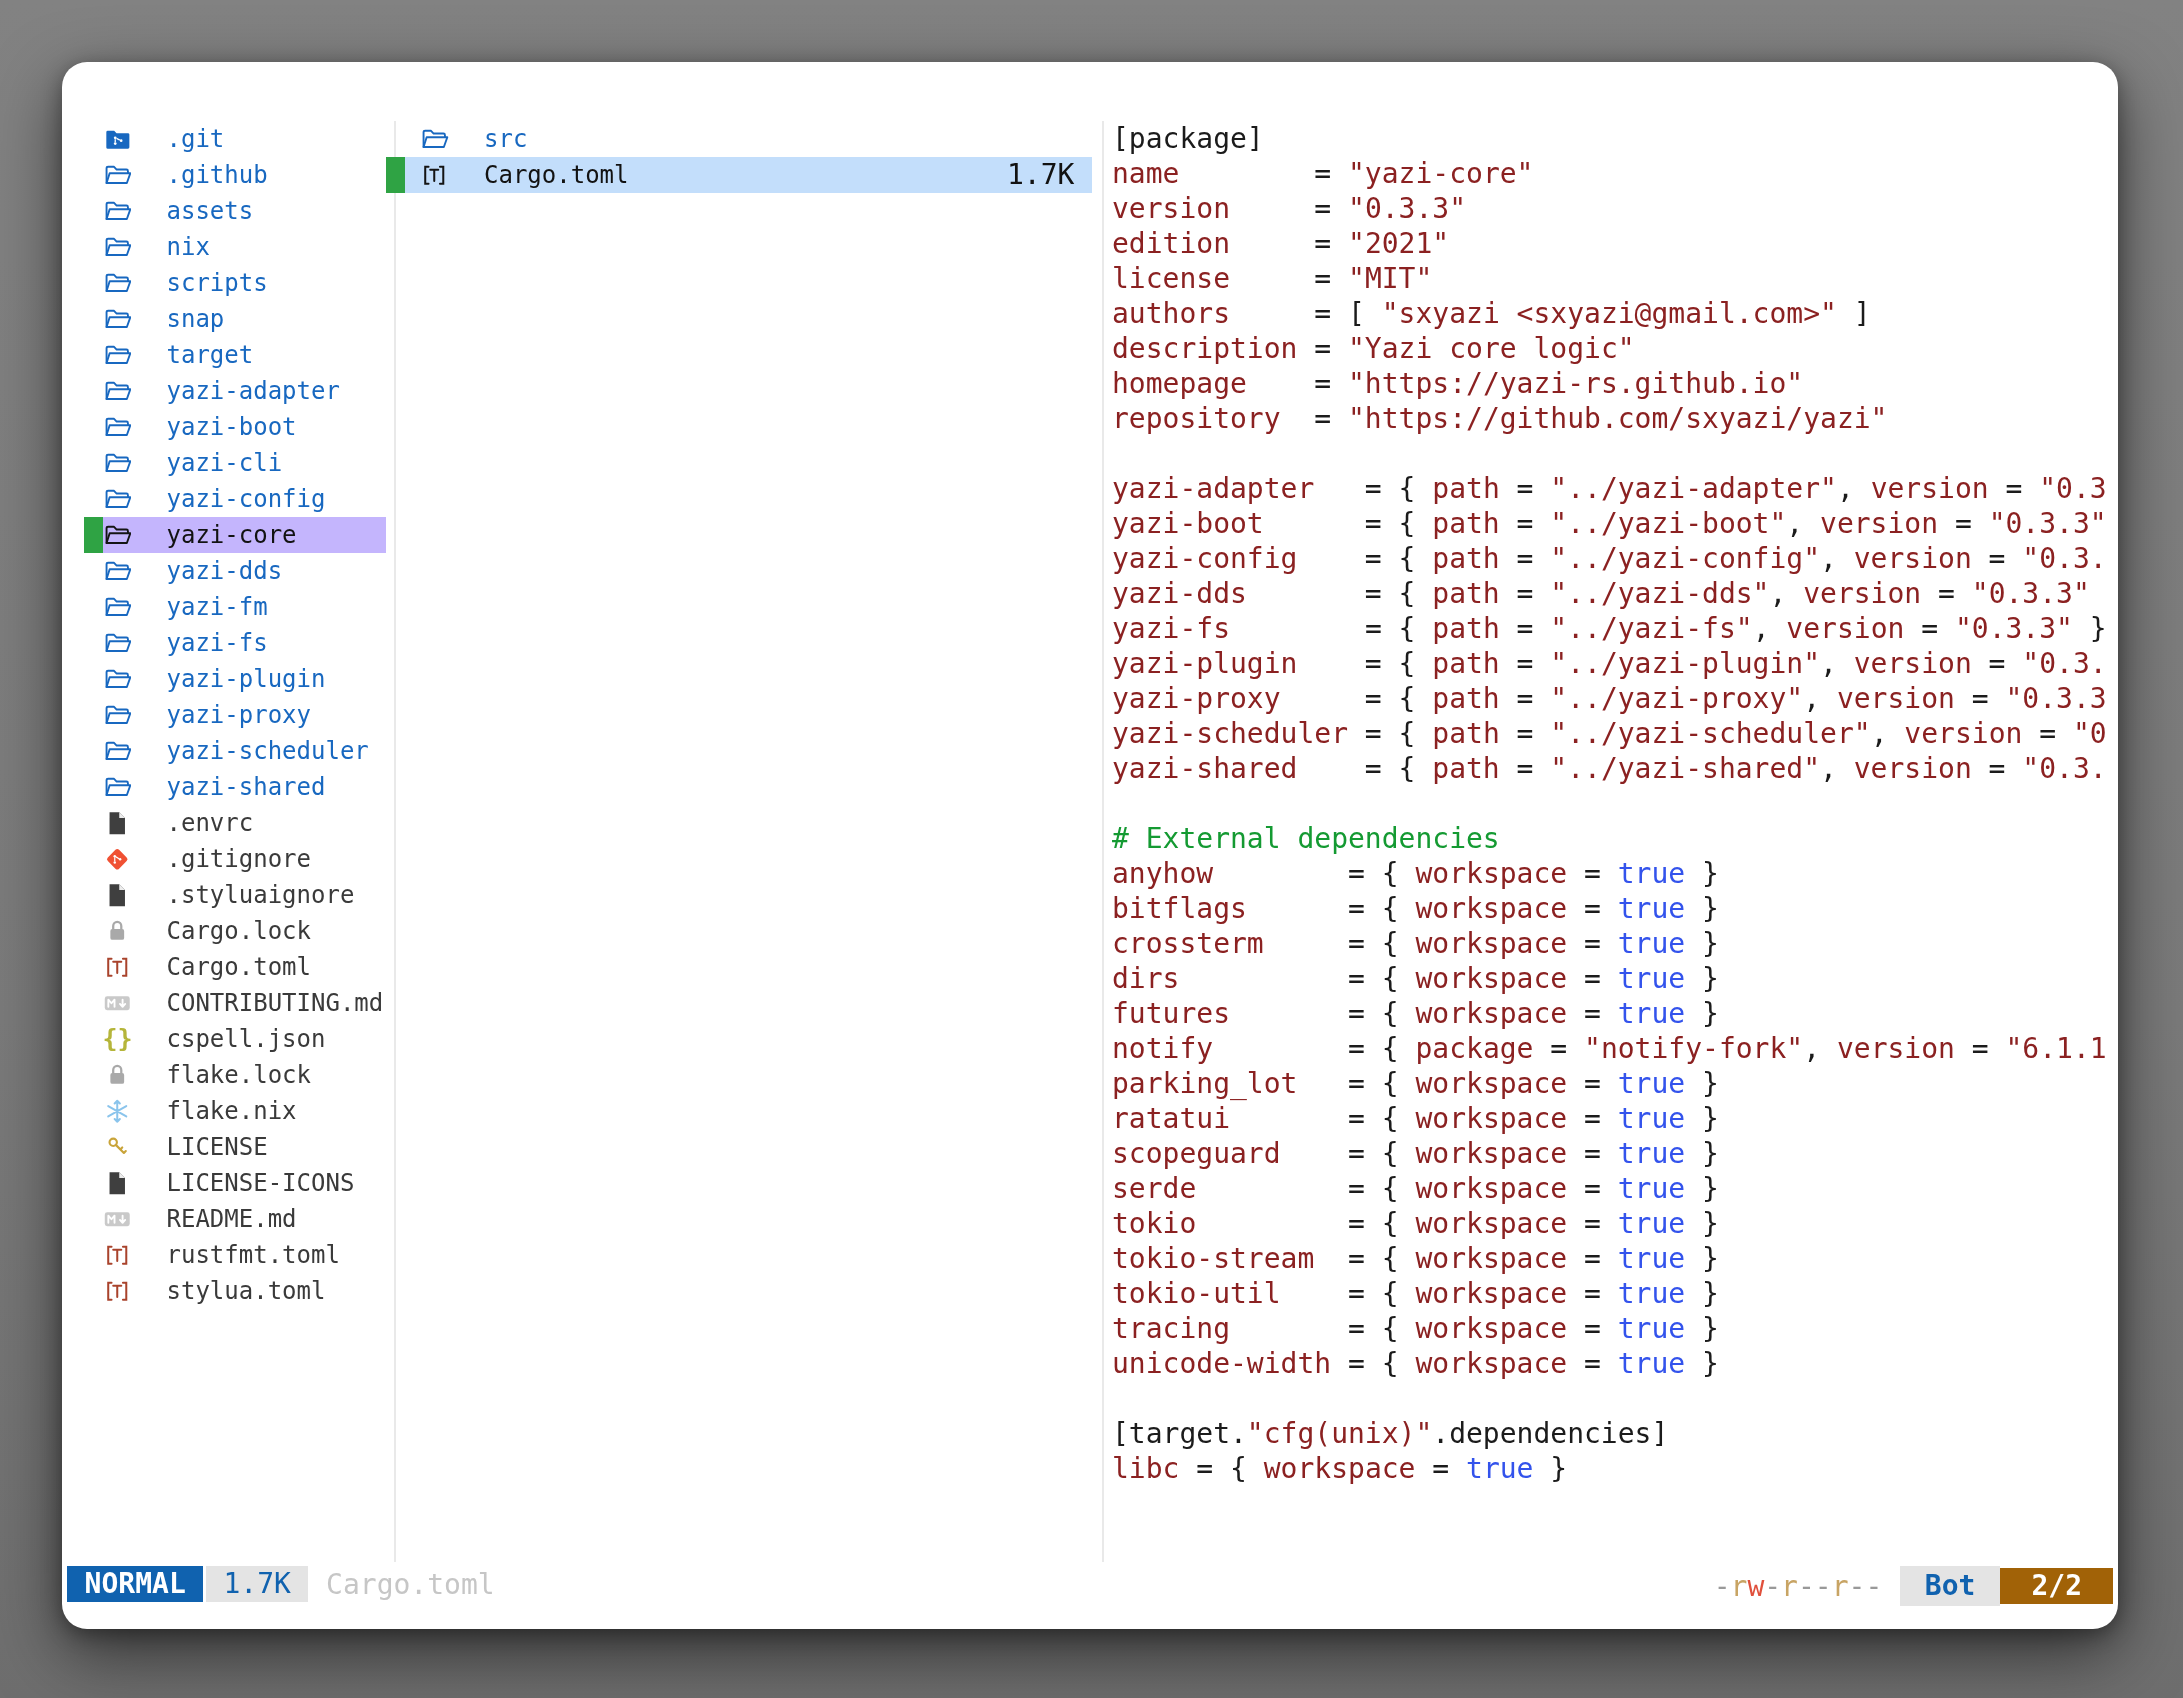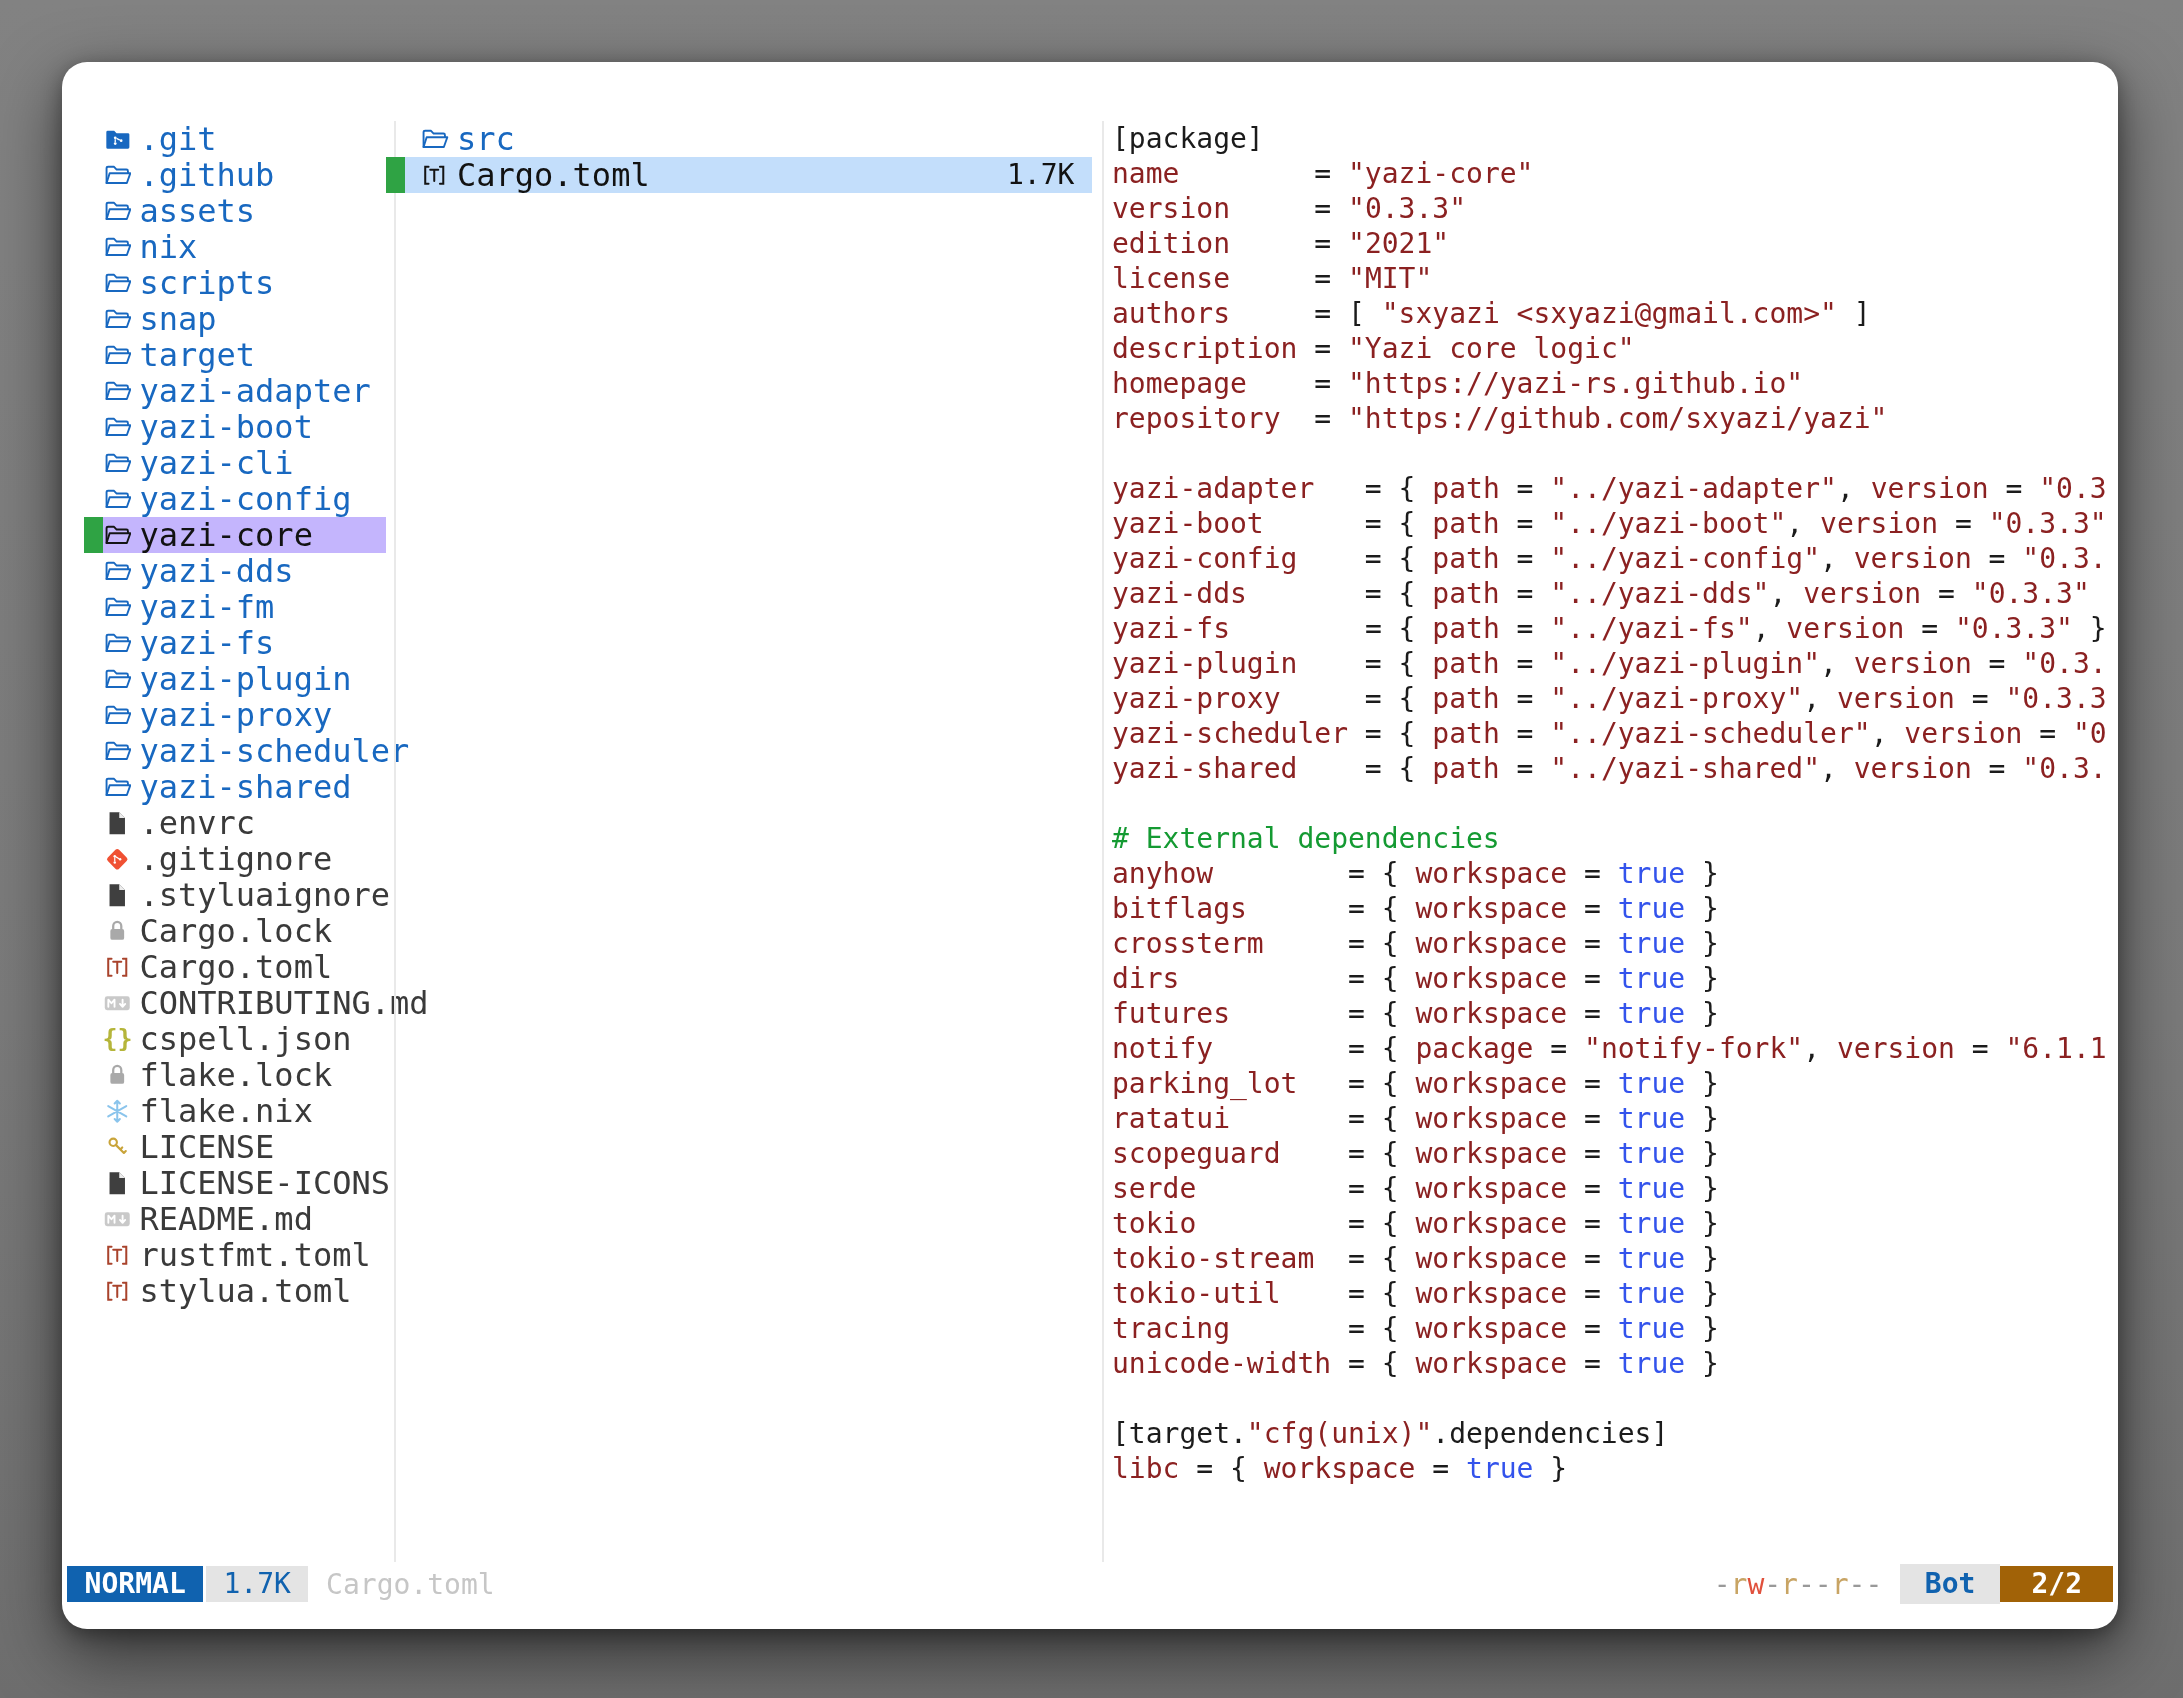--- a/index.html
+++ b/index.html
@@ -32,21 +32,21 @@
   .pane-left .row.selected{background:#c4b5fd;}
   .pane-mid .row{padding-left:34px;}
   .pane-mid .row.selected{background:#c3defb;}
   .marker{
     position:absolute;left:0;top:0;width:18.5px;height:36px;background:#2fa344;display:none;
   }
   .row.selected .marker{display:block;}
   .icon{width:32px;height:28.5px;flex:0 0 32px;display:inline-flex;align-items:center;margin-right:5px;}
   .icon svg{width:28.5px;height:28.5px;}
   .ic-txt{font-weight:bold;font-size:25px;line-height:28.5px;width:32px;text-align:left;}
-  .label{font-size:32px;}
+  .label{font-size:24px;margin-left:27px;}
   .row .label{color:#3a3a3a;}
   .row.kind-dir .label{color:#1868c0;}
   .row.selected .label{color:#121212;}
   .size{margin-left:auto;padding-right:17.6px;color:#121212;font-size:28px;}
   
   .ic-folder{color:#1868c0;}
   .ic-git-folder{color:#1868c0;}
   .ic-file{color:#3f3f3f;}
   .ic-git{color:#f05133;}
   .ic-markdown{color:#c9c9c9;}
@@ -61,21 +61,21 @@
   .pl{height:35px;line-height:35px;font-size:28px;white-space:pre;}
   .tok-d{color:#1b1b1b;}
   .tok-h{color:#1b1b1b;}
   .tok-r{color:#8b2121;}
   .tok-c{color:#149a32;}
   .tok-b{color:#3353ec;}
 
   
   .statusbar{
     position:absolute;left:0;right:0;top:1504px;height:36px;
-    display:flex;align-items:center;font-size:28px;
+    display:flex;align-items:flex-start;font-size:28px;
   }
   .sb-left{display:flex;align-items:center;margin-left:5px;}
   .sb-right{display:flex;align-items:center;margin-left:auto;margin-right:5px;}
   .badge{height:36px;line-height:36px;display:inline-block;}
   .badge-mode{background:#1062af;color:#ffffff;font-weight:bold;padding:0 17.6px;}
   .badge-size{background:#e4e4e4;color:#1062af;padding:0 17.6px;margin-left:2.5px;}
   .sb-filename{color:#c6c6c6;margin-left:17.6px;}
   .sb-perms{margin-right:17.6px;letter-spacing:0;}
   .pm-dash{color:#999999;}
   .pm-r{color:#c8a464;}

